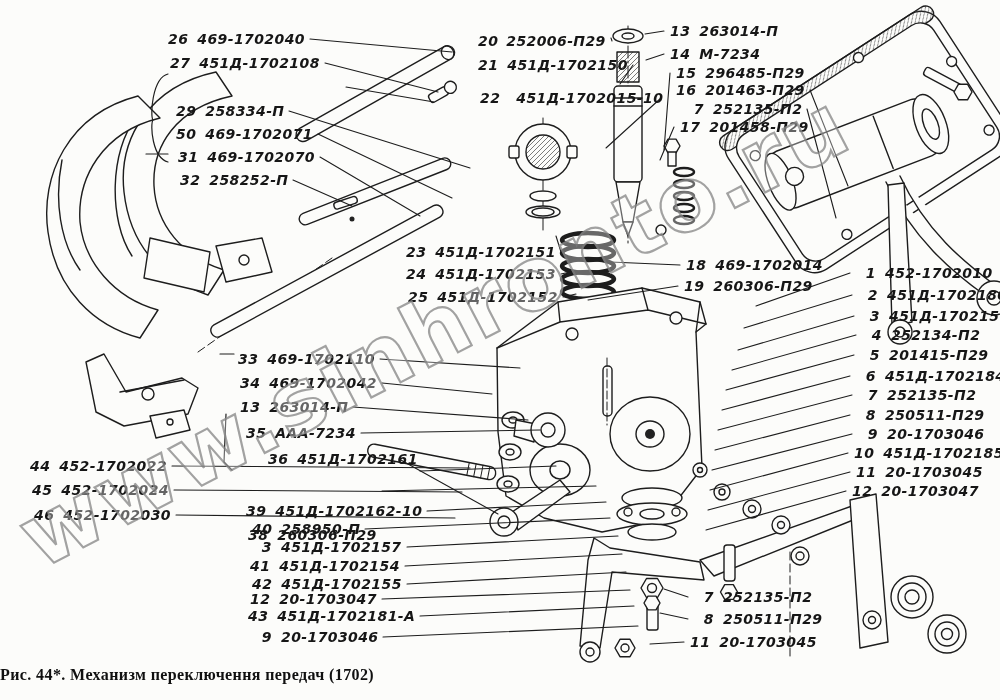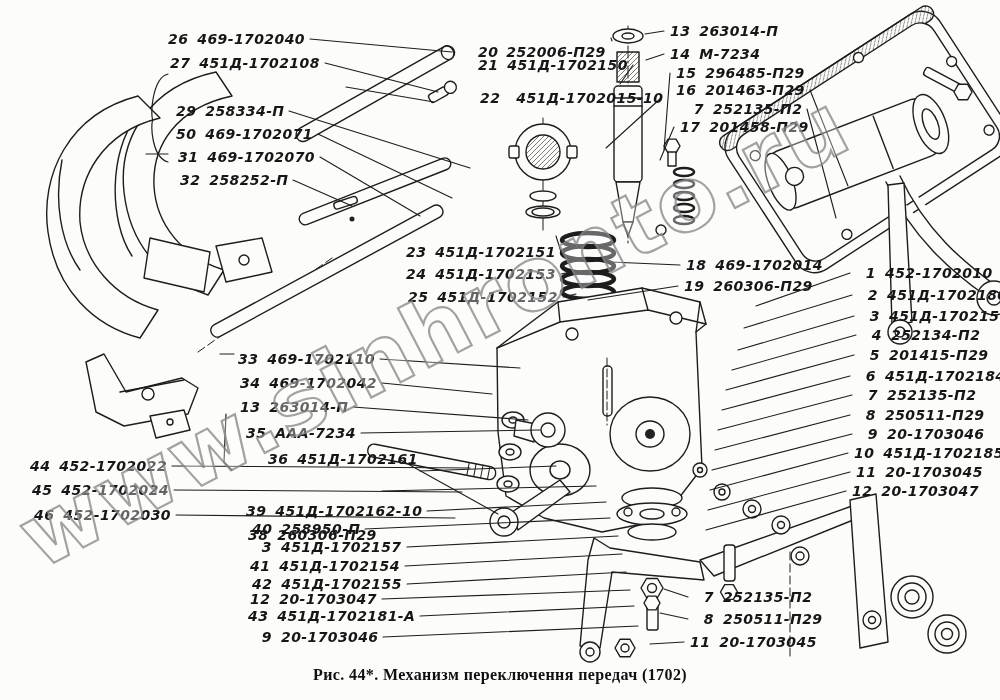--- a/index.html
+++ b/index.html
@@ -5,21 +5,21 @@
   html,body{margin:0;padding:0;background:#e8e8e4;}
   .page{position:relative;width:1000px;height:700px;background:#fcfcfa;overflow:hidden;
         font-family:"DejaVu Sans",sans-serif;}
   svg{position:absolute;left:0;top:0;}
   #art{z-index:1;}
   #labels{position:absolute;left:0;top:0;width:1000px;height:516px;z-index:2;pointer-events:none;}
   .plabel{position:absolute;display:flex;gap:9px;white-space:nowrap;color:#161616;
           font:600 italic 14px/18px "DejaVu Sans",sans-serif;letter-spacing:.4px;}
   .plabel .ref{min-width:20px;text-align:right;}
   #wm{z-index:3;pointer-events:none;}
-  .caption{position:absolute;z-index:4;left:0;right:0;top:665px;text-align:center;color:#101010;
+  .caption{position:absolute;z-index:4;left:0;right:0;top:665px;color:#101010;
            font:bold 16px/20px "Liberation Serif",serif;letter-spacing:.4px;}
 </style>
 </head>
 <body>
 
 <div class="page">
 
   <svg id="art" width="1000" height="700" viewBox="0 0 1000 700">
     <defs>
       <pattern id="hatch" width="5" height="5" patternUnits="userSpaceOnUse">
@@ -310,21 +310,21 @@
         <span class="num">469-1702071</span>
       </div>
       <div class="plabel" style="left: 178px; top: 148px;">
         <span class="ref">31</span>
         <span class="num">469-1702070</span>
       </div>
       <div class="plabel" style="left: 180px; top: 171px;">
         <span class="ref">32</span>
         <span class="num">258252-П</span>
       </div>
-      <div class="plabel" style="left: 478px; top: 43px; gap: 8px;">
+      <div class="plabel" style="left: 478px; top: 32px; gap: 8px;">
         <span class="ref">20</span>
         <span class="num">252006-П29</span>
       </div>
       <div class="plabel" style="left: 478px; top: 56px;">
         <span class="ref">21</span>
         <span class="num">451Д-1702150</span>
       </div>
       <div class="plabel" style="left: 480px; top: 89px; gap: 16px;">
         <span class="ref">22</span>
         <span class="num">451Д-1702015-10</span>

